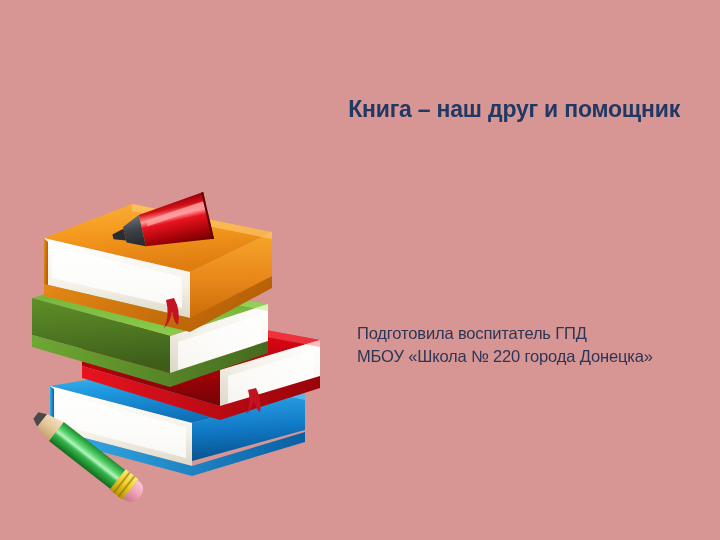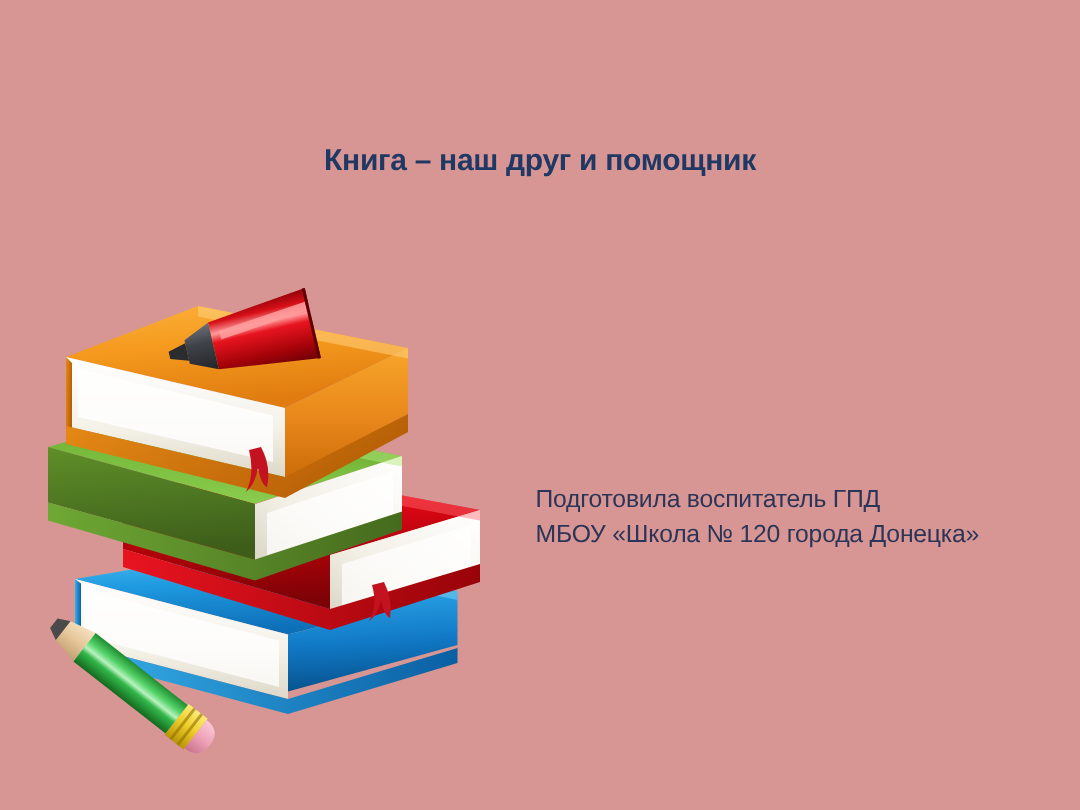--- a/index.html
+++ b/index.html
@@ -19,23 +19,23 @@
     height: 540px;
     background: #d79693;
     overflow: hidden;
   }
   
   #slide-title {
     position: absolute;
     left: 40px;
     top: 96px;
     width: 640px;
-    text-align: center;
+    text-align: right;
     font-family: "Liberation Sans", sans-serif;
-    font-size: 20px;
+    font-size: 23px;
     font-weight: bold;
     letter-spacing: -0.2px;
     color: #1f3864;
     line-height: 1.15;
     white-space: nowrap;
   }
   
   #author-block {
     position: absolute;
     left: 357px;
@@ -272,16 +272,16 @@
         <rect x="118" y="257" width="2" height="26" fill="#8d6f04" opacity="0.6"></rect>
 
         <path d="M124,258 q12,0 12,12 q0,12 -12,12 Z" fill="url(#gEraser)"></path>
       </g>
 
     </svg>
   </div>
 
   <div id="author-block" style="color: rgb(44, 53, 87);">
     <span class="line">Подготовила воспитатель ГПД</span>
-    <span class="line">МБОУ «Школа № 120 города Донецка»</span>
+    <span class="line">МБОУ «Школа № 220 города Донецка»</span>
   </div>
 
 </div>
 
 </body></html>

